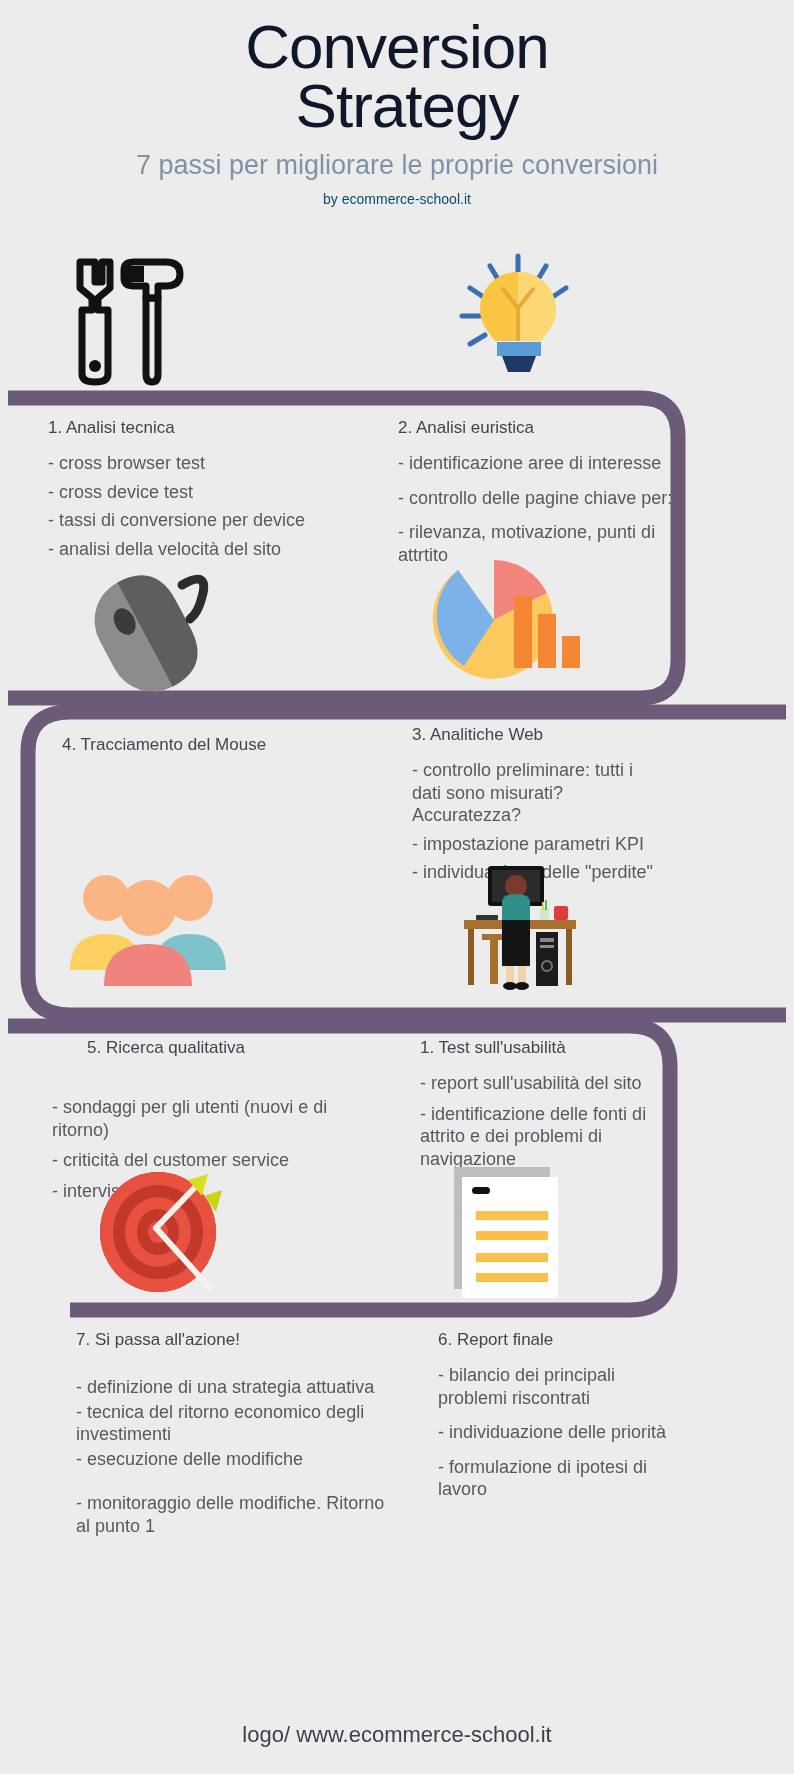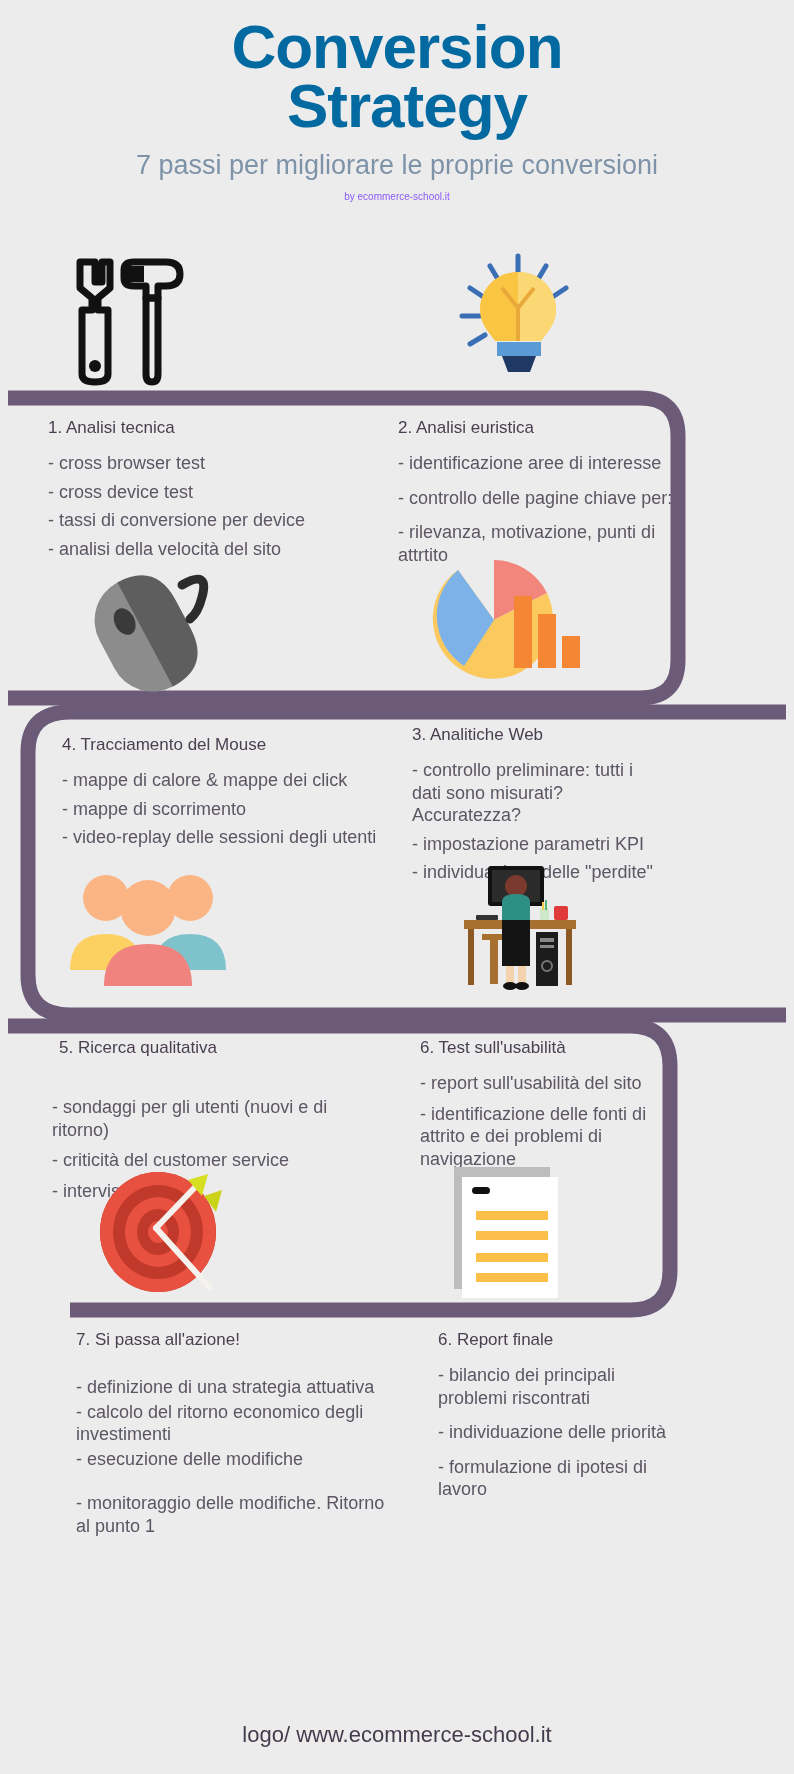--- a/index.html
+++ b/index.html
@@ -12,35 +12,35 @@
     overflow: hidden;
   }
   .page { position: relative; width: 794px; height: 1774px; background: #ececec; }
 
   
   .header { padding-top: 18px; text-align: center; }
   .title {
     font-family: "Liberation Sans", sans-serif;
     font-size: 62px;
     line-height: 0.95;
-    font-weight: 700;
-    color: #0369a1;
+    font-weight: 400;
+    color: #0f172a;
     letter-spacing: -1px;
   }
   .title .l2 { display: block; padding-left: 20px; }
   .subtitle {
     margin-top: 14px;
     font-size: 27px;
     color: #7e93a8;
     font-weight: 400;
   }
   .byline {
     margin-top: 10px;
-    font-size: 10px;
-    color: #8b5cf6;
+    font-size: 14px;
+    color: #0c4a6e;
   }
   .icon-slot { position: absolute; }
 
   .ribbon-wrap { position: absolute; left: 0; top: 0; width: 794px; height: 1774px; pointer-events: none; }
 
   
   .sec { position: absolute; width: 794px; }
   .col { position: absolute; }
   .sec-title {
     font-size: 17px;
@@ -169,25 +169,20 @@
       <path d="M72 68 L36 18 A60 60 0 0 0 42 114 Z" fill="#7cb2e8"></path>
       <rect x="92" y="44" width="18" height="72" fill="#f58634"></rect>
       <rect x="116" y="62" width="18" height="54" fill="#f58634"></rect>
       <rect x="140" y="84" width="18" height="32" fill="#f58634"></rect>
     </svg>
   </div>
 
   <div class="sec" style="top:725px;">
     <div class="col" style="left:62px; top:0; width:330px;margin-top:10px;">
       <div class="sec-title">4. Tracciamento del Mouse</div>
-      <div class="bullets tight">
-        <div class="b">- mappe di calore &amp; mappe dei click</div>
-        <div class="b">- mappe di scorrimento</div>
-        <div class="b">- video-replay delle sessioni degli utenti</div>
-      </div>
     </div>
     <div class="col" style="left:412px; top:0; width:250px;">
       <div class="sec-title">3. Analitiche Web</div>
       <div class="bullets tight">
         <div class="b">- controllo preliminare: tutti i dati sono misurati? Accuratezza?</div>
         <div class="b">- impostazione parametri KPI</div>
         <div class="b">- individuazione delle "perdite"</div>
       </div>
     </div>
   </div>
@@ -239,31 +234,31 @@
       <rect x="90" y="46" width="9" height="12" fill="#cfe8c9"></rect>
       <rect x="92" y="40" width="2" height="8" fill="#f2c94c"></rect>
       <rect x="95" y="38" width="2" height="10" fill="#56b870"></rect>
 
       <rect x="26" y="53" width="22" height="5" rx="1" fill="#333"></rect>
     </svg>
   </div>
 
   <div class="sec" style="top:1038px;">
     <div class="col" style="left:58px; top:0; width:250px; text-align:center;">
-      <div class="sec-title two-line" style="width:160px; ">5. Ricerca qualitativa</div>
+      <div class="sec-title two-line" style="width:160px; margin-left:28px;">5. Ricerca qualitativa</div>
     </div>
     <div class="col" style="left:52px; top:58px; width:330px;">
       <div class="bullets vtight">
         <div class="b" style="margin-bottom:8px;">- sondaggi per gli utenti (nuovi e di ritorno)</div>
         <div class="b" style="margin-bottom:8px;">- criticità del customer service</div>
         <div class="b">- interviste</div>
       </div>
     </div>
     <div class="col" style="left:420px; top:0; width:250px;">
-      <div class="sec-title">6. Test sull'usabilità</div>
+      <div class="sec-title">1. Test sull'usabilità</div>
       <div class="bullets vtight" style="margin-top:14px;">
         <div class="b" style="margin-bottom:8px;">- report sull'usabilità del sito</div>
         <div class="b">- identificazione delle fonti di attrito e dei problemi di navigazione</div>
       </div>
     </div>
   </div>
 
   <div class="icon-slot" style="left:92px; top:1170px;">
     <svg width="150" height="125" viewBox="0 0 150 125">
       <ellipse cx="66" cy="62" rx="58" ry="60" fill="#c0392b"></ellipse>
@@ -289,21 +284,21 @@
       <rect x="36" y="90" width="72" height="9" fill="#fcbf49"></rect>
       <rect x="36" y="110" width="72" height="9" fill="#fcbf49"></rect>
     </svg>
   </div>
 
   <div class="sec" style="top:1330px;">
     <div class="col" style="left:76px; top:0; width:320px;">
       <div class="sec-title">7. Si passa all'azione!</div>
       <div class="bullets vtight" style="margin-top:26px;">
         <div class="b">- definizione di una strategia attuativa</div>
-        <div class="b">- calcolo del ritorno economico degli investimenti</div>
+        <div class="b">- tecnica del ritorno economico degli investimenti</div>
         <div class="b">- esecuzione delle modifiche</div>
         <div class="b" style="margin-top:22px;">- monitoraggio delle modifiche. Ritorno al punto 1</div>
       </div>
     </div>
     <div class="col" style="left:438px; top:0; width:250px;">
       <div class="sec-title">6. Report finale</div>
       <div class="bullets" style="margin-top:2px;">
         <div class="b">- bilancio dei principali problemi riscontrati</div>
         <div class="b">- individuazione delle priorità</div>
         <div class="b">- formulazione di ipotesi di lavoro</div>

